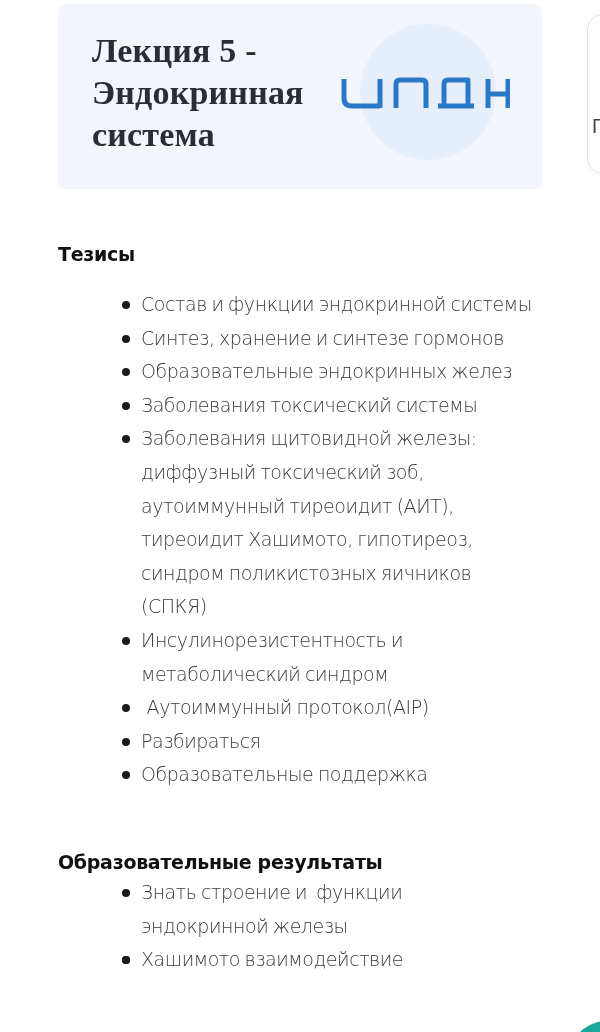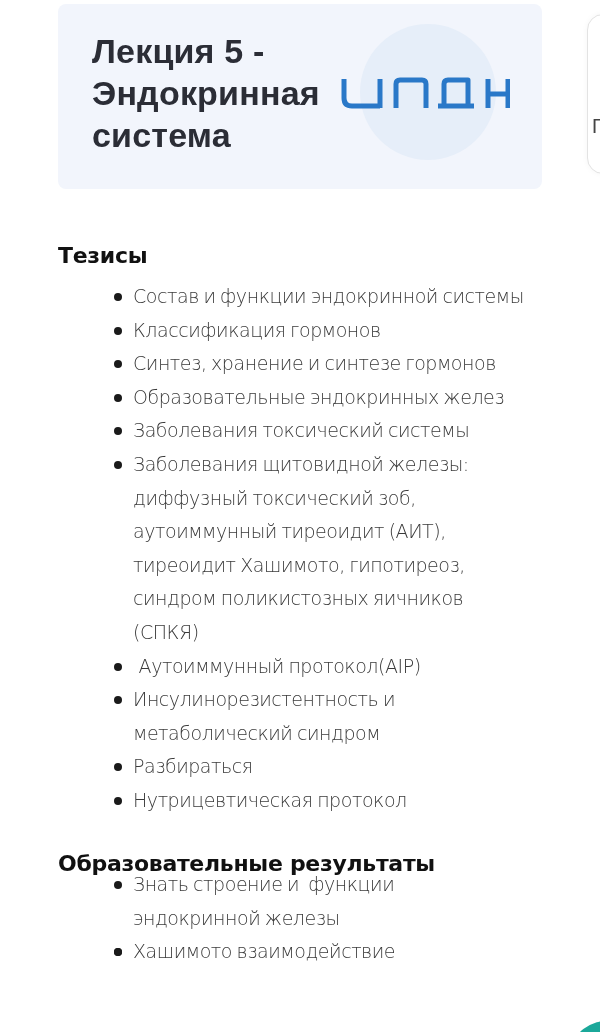--- a/index.html
+++ b/index.html
@@ -22,21 +22,21 @@
       height: 185px;
       background: #f2f5fc;
       border-radius: 8px;
     }
     .hero-title {
       position: absolute;
       left: 34px;
       top: 26px;
       width: 260px;
       margin: 0;
-      font-family: Liberation Sans, sans-serif;
+      font-family: Liberation Serif, serif;
       font-weight: 700;
       font-size: 34px;
       line-height: 42px;
       color: #2b2d36;
       letter-spacing: 0.2px;
     }
     .logo-circle {
       position: absolute;
       left: 302px;
       top: 20px;
@@ -70,28 +70,28 @@
       font-family: "Liberation Sans", sans-serif;
       font-size: 20px;
       color: #444;
     }
     .section-heading {
       position: absolute;
       left: 58px;
       margin: 0;
       font-family: "DejaVu Sans", sans-serif;
       font-weight: 700;
-      font-size: 22px;
+      font-size: 19px;
       color: #111111;
       letter-spacing: -0.3px;
     }
     .bullet-list {
       position: absolute;
       left: 104px;
-      margin: 8px;
+      margin: 16px;
       padding: 0;
       list-style: none;
       width: 480px;
     }
     .bullet-list li {
       position: relative;
       padding-left: 21px;
       font-family: "DejaVu Sans", sans-serif;
       font-weight: 300;
       font-size: 19px;
@@ -143,29 +143,28 @@
   </svg>
 </div>
 
 <div class="side-card">
   <span class="side-card-text">П</span>
 </div>
 
 <h2 class="section-heading" style="top:243px;">Тезисы</h2>
 <ul class="bullet-list" style="top:272px;">
   <li><span class="dot"></span><span>Состав и функции эндокринной системы</span></li>
-  <li><span class="dot"></span><span>Классификация гормонов</span></li>
   <li><span class="dot"></span><span>Синтез, хранение и синтезе гормонов</span></li>
   <li><span class="dot"></span><span>Образовательные эндокринных желез</span></li>
   <li><span class="dot"></span><span>Заболевания токсический системы</span></li>
   <li style="width:395px;"><span class="dot"></span><span>Заболевания щитовидной железы: диффузный токсический зоб, аутоиммунный тиреоидит (АИТ), тиреоидит Хашимото, гипотиреоз, синдром поликистозных яичников (СПКЯ)</span></li>
+  <li style="width:300px;"><span class="dot"></span><span>Инсулинорезистентность и метаболический синдром</span></li>
   <li><span class="dot"></span><span style="white-space:pre;"> Аутоиммунный протокол(AIP)</span></li>
-  <li style="width:300px;"><span class="dot"></span><span>Инсулинорезистентность и метаболический синдром</span></li>
   <li><span class="dot"></span><span>Разбираться</span></li>
-  <li><span class="dot"></span><span>Нутрицевтическая протокол</span></li>
+  <li><span class="dot"></span><span>Образовательные поддержка</span></li>
 </ul>
 
 <h2 class="section-heading" style="top:851px;">Образовательные результаты</h2>
 <ul class="bullet-list" style="top:860px;">
   <li style="width:300px;"><span class="dot"></span><span style="white-space:pre-wrap;">Знать строение и  функции эндокринной железы</span></li>
   <li style="width:425px;"><span class="dot"></span></li>
   <li><span class="dot"></span><span>Хашимото взаимодействие</span></li>
 </ul>
 
 <div class="teal-corner"></div>

